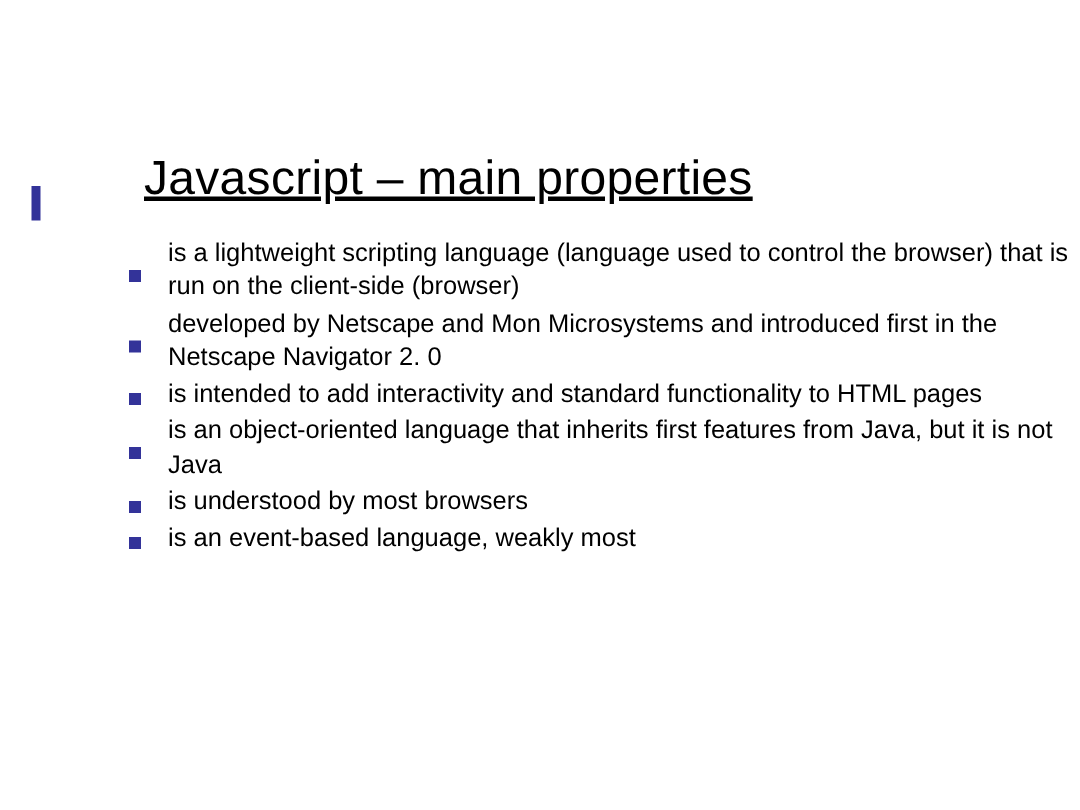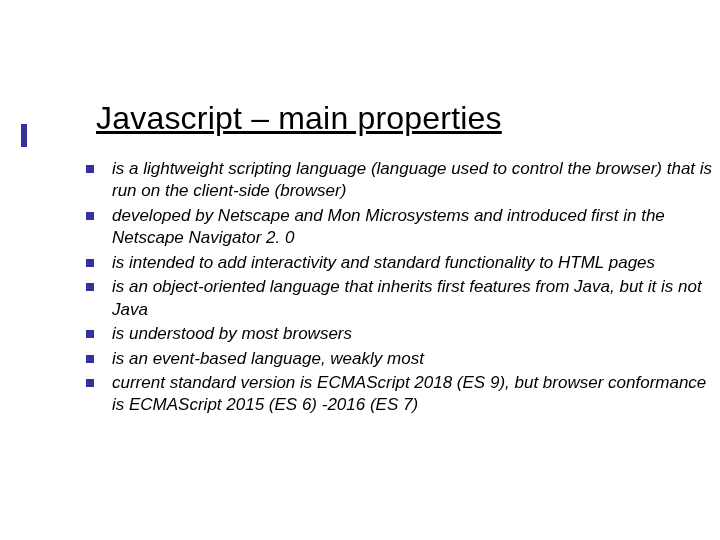--- a/index.html
+++ b/index.html
@@ -37,23 +37,22 @@
     text-decoration: underline;
   }
   .body {
     position: absolute;
     left: 86px;
     top: 158px;
     right: 4px;
   }
   .item {
     display: flex;
-    align-items: flex-start;
+    align-items: center;
     margin-bottom: 2px;
-    font-style: italic;
   }
   .bullet {
     flex: 0 0 auto;
     width: 8px;
     height: 8px;
     background: #333399;
     margin-top: 7px;
     margin-right: 18px;
   }
   .text {
@@ -87,18 +86,14 @@
       <div class="text">is an object-oriented language that inherits first features from Java, but it is not Java</div>
     </div>
     <div class="item">
       <div class="bullet"></div>
       <div class="text">is understood by most browsers</div>
     </div>
     <div class="item">
       <div class="bullet"></div>
       <div class="text">is an event-based language, weakly most</div>
     </div>
-    <div class="item">
-      <div class="bullet"></div>
-      <div class="text">current standard version is ECMAScript 2018 (ES 9), but browser conformance is ECMAScript 2015 (ES 6) -2016 (ES 7)</div>
-    </div>
   </div>
 </div>
 
 </body></html>

